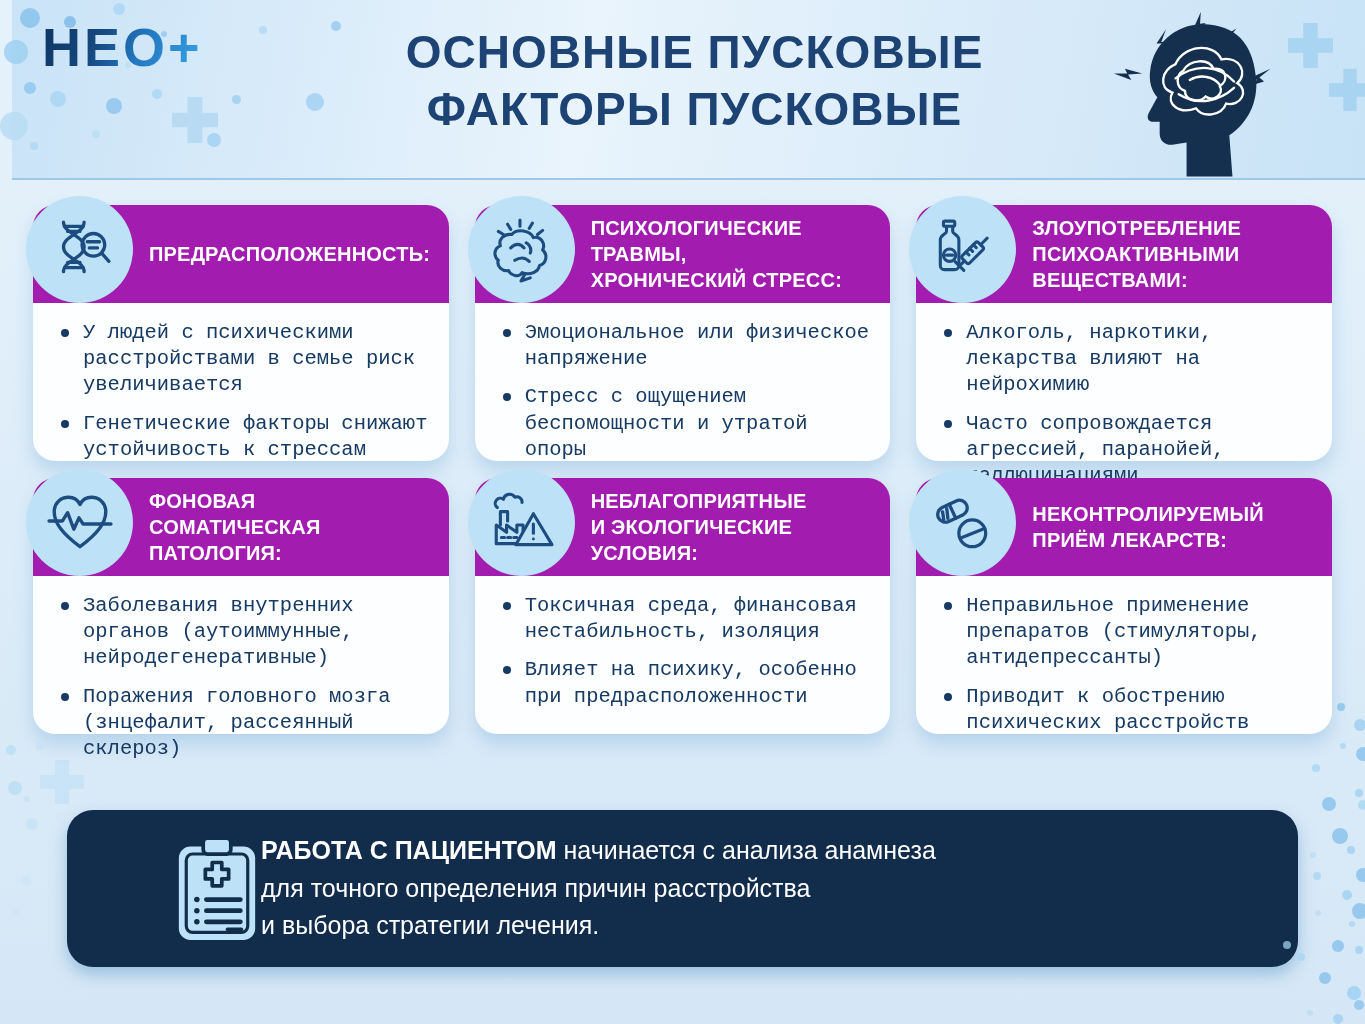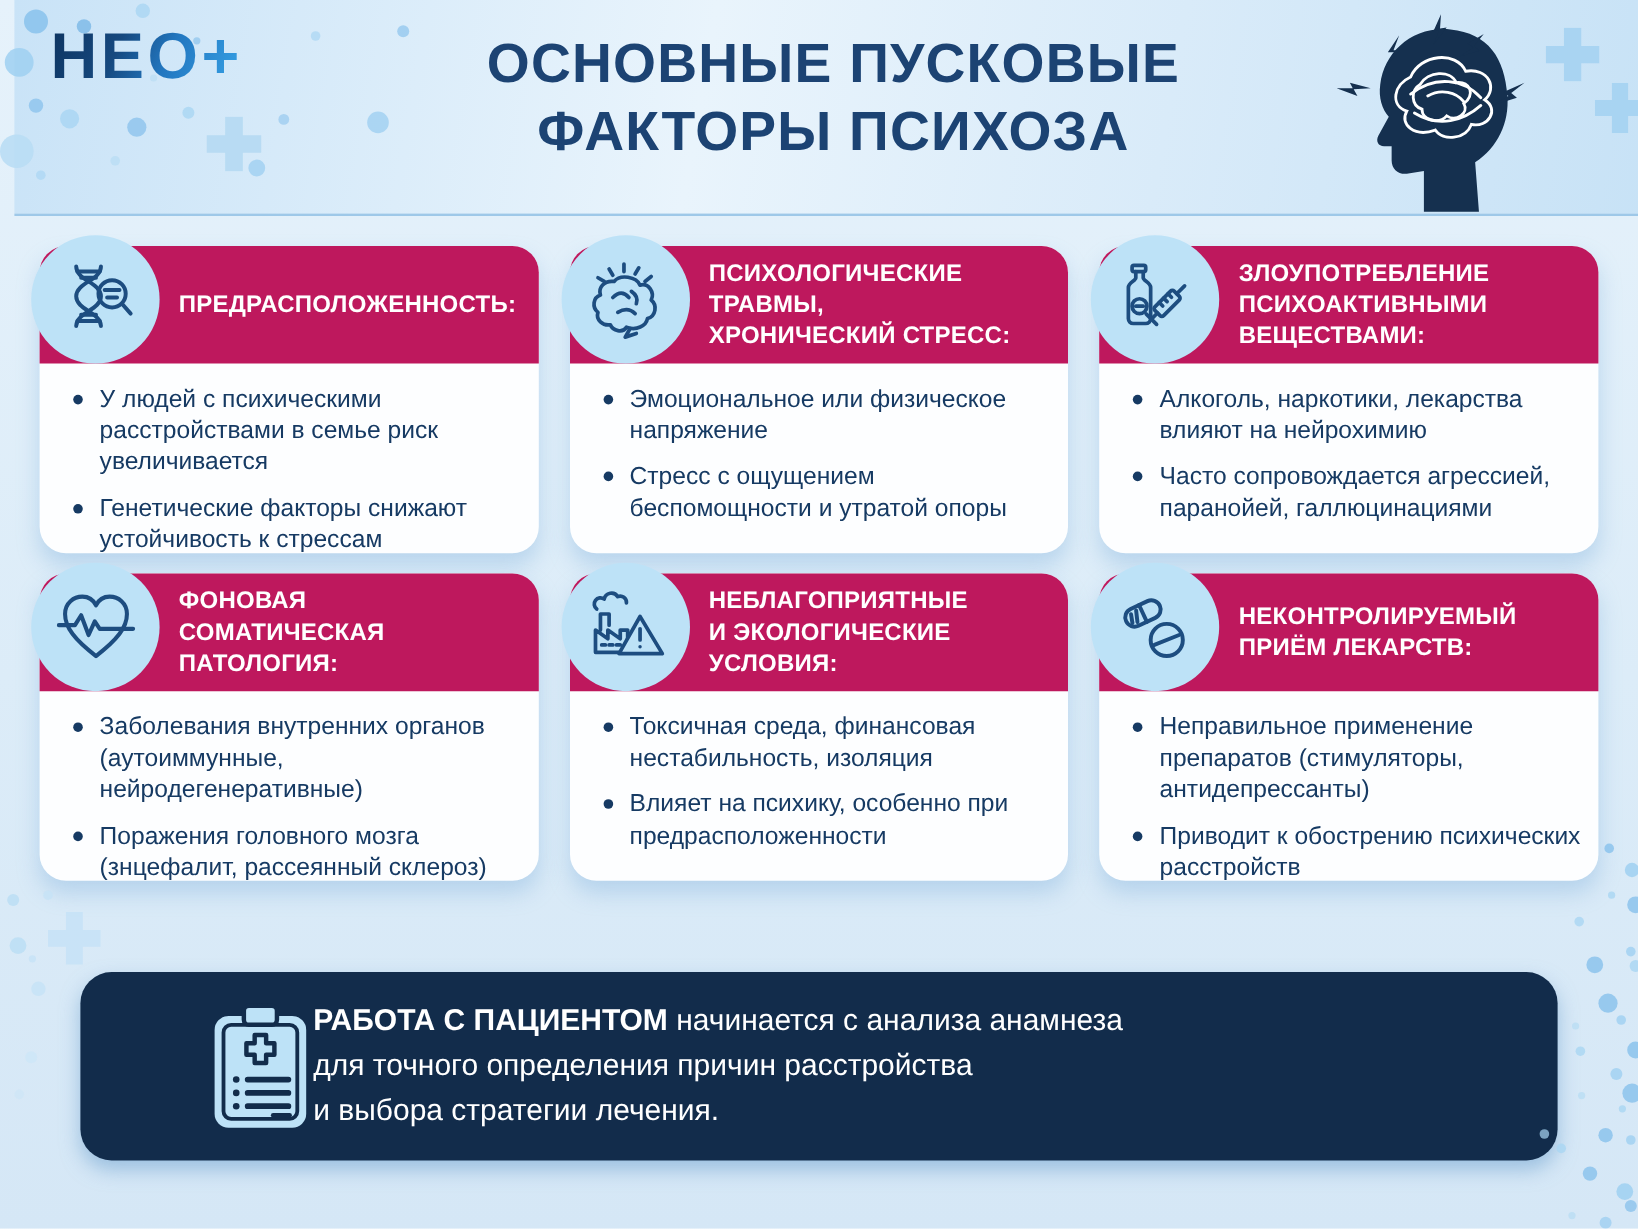--- a/index.html
+++ b/index.html
@@ -36,31 +36,31 @@
   .cards{
     position:absolute;left:33px;top:205px;width:1299px;
     display:grid;grid-template-columns:repeat(3,1fr);
     column-gap:26px;row-gap:17px;grid-auto-rows:256px;
   }
   .card{
     position:relative;background:#fdfeff;border-radius:22px;
     box-shadow:0 10px 18px rgba(124,174,219,.38);
   }
   .card-header{
-    height:86px;background:#be185d;border-radius:22px 22px 0 0;
+    height:86px;background:#a21caf;border-radius:22px 22px 0 0;
     display:flex;align-items:center;
     padding:6px 8px 6px 116px;
     color:#ffffff;font-weight:bold;font-size:20px;line-height:1.3;letter-spacing:.2px;
   }
   .icon-circle{
     position:absolute;top:-9px;left:-7px;width:107px;height:107px;border-radius:50%;
     background:#bde2f7;display:flex;align-items:center;justify-content:center;z-index:2;
   }
   .icon-circle svg{width:66px;height:66px;}
-  .card-bullets{margin:0;padding:17px 14px 0 24px;list-style:none;}
+  .card-bullets{margin:0;padding:17px 14px 0 24px;list-style:none;font-family:Liberation Mono, monospace;}
   .card-bullets li{
     position:relative;padding-left:26px;margin-bottom:12px;
     color:#163a63;font-size:20.5px;line-height:1.28;
   }
   .card-bullets li::before{
     content:"";position:absolute;left:4px;top:9px;width:8px;height:8px;border-radius:50%;background:#163a63;
   }
   
   .banner{
     position:absolute;left:67px;top:810px;width:1231px;height:157px;
@@ -74,21 +74,21 @@
 </style>
 </head>
 <body>
 
 <div class="page">
 
   <div class="header-band">
     <div class="logo">НЕО+</div>
     <div class="title">
       <div>ОСНОВНЫЕ ПУСКОВЫЕ</div>
-      <div>ФАКТОРЫ ПСИХОЗА</div>
+      <div>ФАКТОРЫ ПУСКОВЫЕ</div>
     </div>
     <svg class="head-illustration" viewBox="0 0 240 220" fill="none">
 
       <path fill="#15304f" d="M150,26 C110,22 80,50 76,84 C74,98 78,110 85,118 L74,138 C71,144 74,149 80,149 L88,149 L88,164 C88,173 95,179 104,178 L122,175 L122,218 L180,218 L176,166 C200,150 212,124 210,96 C207,56 190,30 150,26 Z"></path>
 
       <g stroke="#ffffff" stroke-width="3" fill="none" stroke-linecap="round">
         <path d="M108,76 C118,52 156,48 166,70 C190,66 200,88 186,100 C202,110 190,130 172,126 C166,142 142,144 134,132 C112,140 96,126 104,112 C86,106 90,84 108,76 Z"></path>
         <path d="M118,84 C126,70 150,68 156,82 C172,80 176,96 164,104 C170,114 156,124 146,117 C138,126 120,122 120,110 C108,106 108,90 118,84 Z"></path>
         <path d="M108,94 C134,74 164,78 182,98"></path>
         <path d="M112,114 C138,130 164,122 182,106"></path>

